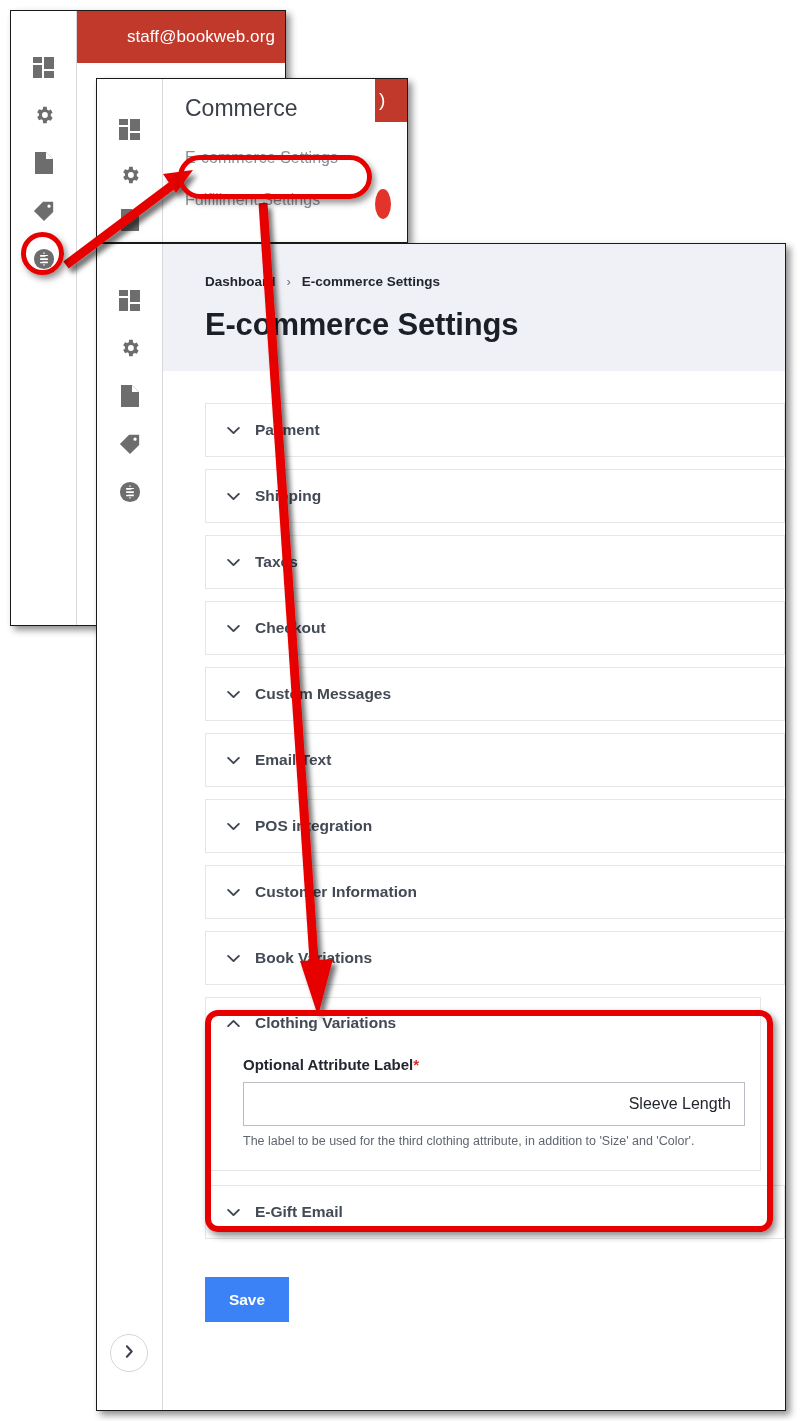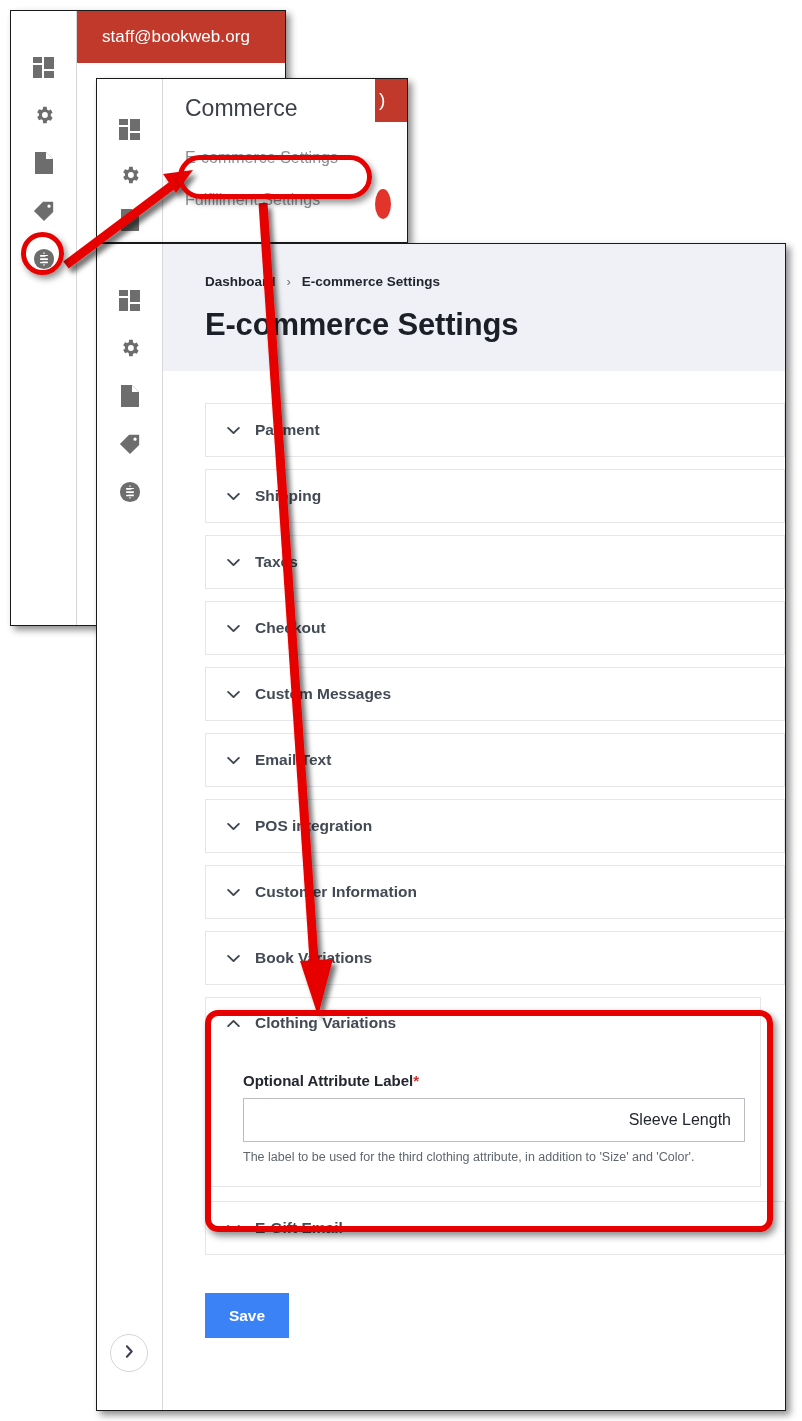--- a/index.html
+++ b/index.html
@@ -34,21 +34,21 @@
     display: flex; align-items: center; justify-content: center;
   }
   .rail-item svg { display: block; }
   .ico { fill: #6d6d6d; }
 
   
   .redbar {
     position: absolute; top: 0; left: 0; right: 0;
     height: 52px; background: #c0392b;
     color: #ffffff;
-    display: flex; align-items: center; justify-content: center;
+    display: flex; align-items: center; justify-content: flex-end;
     padding-right: 10px;
     font-size: 17px;
     white-space: nowrap;
   }
   .redbar .email { letter-spacing: .1px; }
 
   
   .menu-title {
     font-size: 23px; color: #3a3f48; font-weight: 400;
     padding: 0 0 0 0; white-space: nowrap;
@@ -96,21 +96,21 @@
     width: 580px;
   }
   .card .chev { margin-right: 14px; display: flex; }
   .card-label { font-size: 15.5px; font-weight: 700; color: #434a55; }
 
   
   .card-exp {
     background: #fff; border: 1px solid #e4e6ea;
     width: 556px; padding: 16px 20px 22px 20px;
   }
-  .exp-head { display: flex; align-items: center; margin-bottom: 40px; }
+  .exp-head { display: flex; align-items: center; margin-bottom: 24px; }
   .exp-head .chev { margin-right: 14px; display: flex; }
   .field-label {
     font-size: 15px; font-weight: 700; color: #22262e; margin: 0 0 9px 17px;
   }
   .req { color: #d03030; font-weight: 700; }
   .text-input {
     display: block; margin-left: 17px;
     width: 502px; height: 44px;
     border: 1px solid #b9bcc2; background: #fff;
     font-family: "Liberation Sans", sans-serif;

